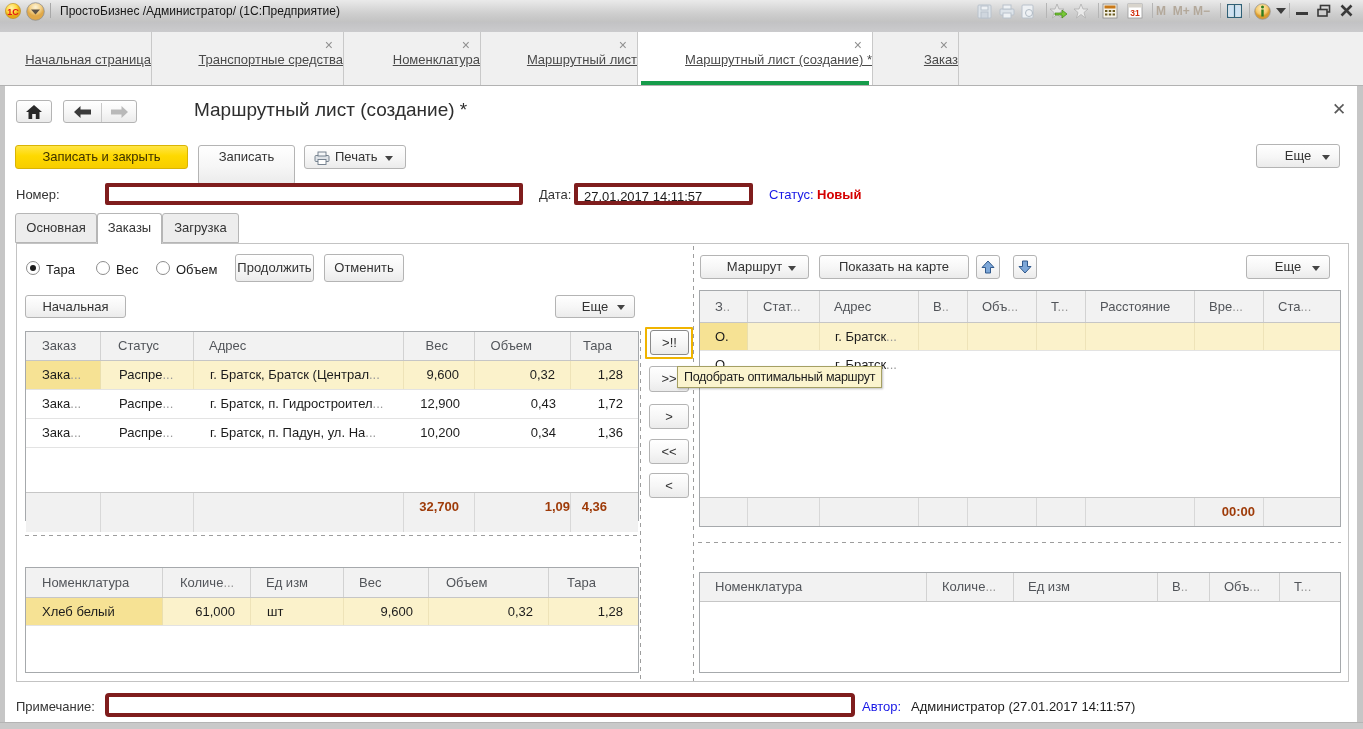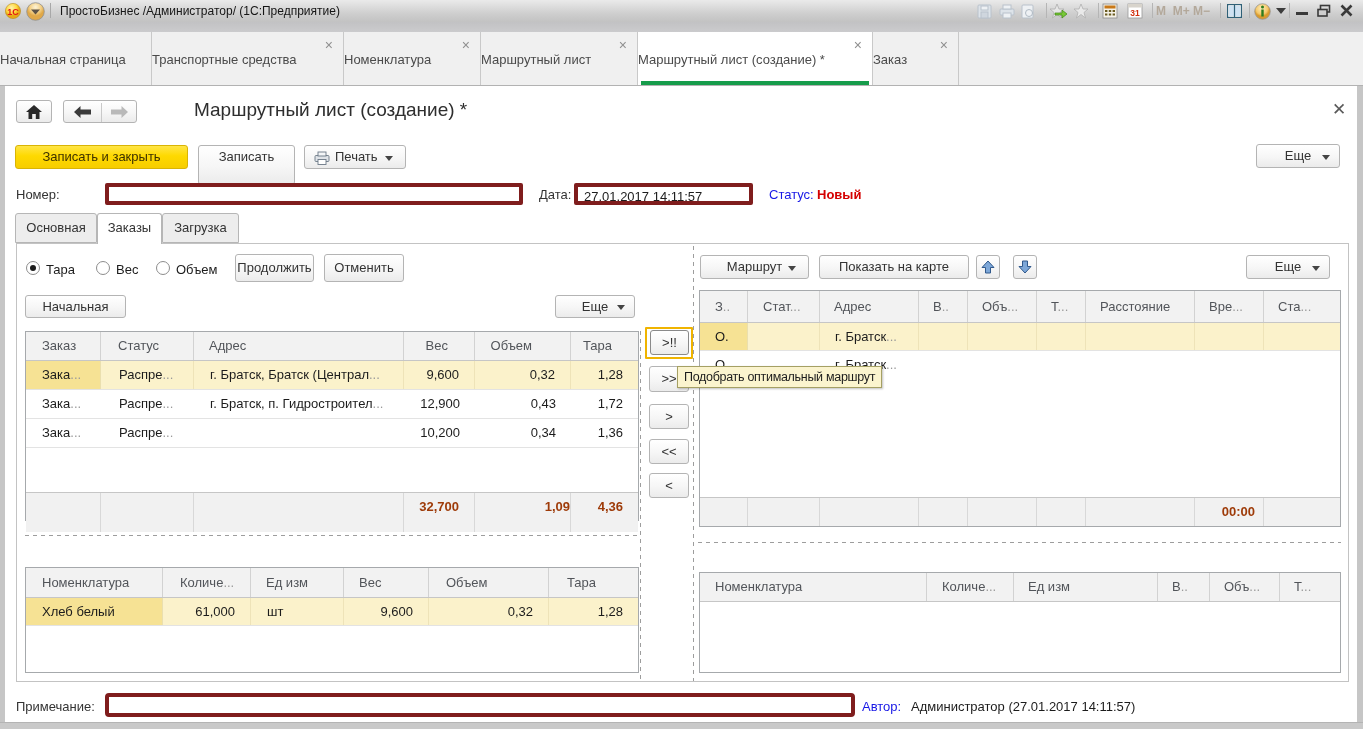--- a/index.html
+++ b/index.html
@@ -8,21 +8,21 @@
 
 #titlebar { left:0; top:0; width:1363px; height:22px; background:linear-gradient(#eaeaea,#cfcfcf 60%,#c2c2c2); }
 #chromestrip { left:0; top:22px; width:1363px; height:10px; background:linear-gradient(#c2c2c4,#cbcbcd); }
 #frameL { left:0; top:86px; width:5px; height:643px; background:#c6c6c6; }
 #frameR { left:1357px; top:86px; width:6px; height:643px; background:#c6c6c6; }
 #frameB { left:0; top:722px; width:1363px; height:7px; background:#c9c9c9; border-top:1px solid #b4b4b4; }
 #titletext { left:60px; top:4px; font-size:12px; color:#151515; }
 
 #tabbar { left:0; top:32px; width:1363px; height:54px; background:#f0f0f0; border-bottom:1px solid #b2b2b2; }
 .ttab { position:absolute; top:0; height:53px; border-right:1px solid #c9c9c9; color:#4a4a4a; }
-.ttab .lbl { position:absolute; left:0; right:0; top:20px; text-align:left; }
+.ttab .lbl { position:absolute; left:0; right:0; top:20px; text-align:right;text-decoration:underline; }
 .ttab .cls { position:absolute; top:6px; right:10px; color:#8f8f8f; font-size:14px; line-height:14px; }
 .ttab.active { background:#fff; }
 .greenline { position:absolute; left:3px; right:3px; bottom:0px; height:4px; background:#169c4b; }
 
 .btn { position:absolute; background:linear-gradient(#ffffff,#f6f6f6 55%,#ebebeb); border:1px solid #b4b4b4; border-radius:3px; color:#333; text-align:center; }
 .caret { display:inline-block; width:0; height:0; border-left:4px solid transparent; border-right:4px solid transparent; border-top:5px solid #444; vertical-align:middle; }
 .ybtn { background:linear-gradient(#ffe547,#fed900 45%,#f7cd00); border:1px solid #d9b405; font-weight:normal; color:#3c3000; }
 
 .inp { position:absolute; background:#fff; border:4px solid #7f1d1d; border-radius:2px; }
 
@@ -269,31 +269,32 @@
       <div class="cell" style="left:0;top:0;width:75px;height:28px;padding-left:16px">Зака<span class="dots">...</span></div>
       <div class="cell" style="left:76px;top:0;width:92px;height:28px;padding-left:17px">Распре<span class="dots">...</span></div>
       <div class="cell" style="left:169px;top:0;width:209px;height:28px;padding-left:15px">г. Братск, п. Гидростроител<span class="dots">...</span></div>
       <div class="cell num" style="left:379px;top:0;width:70px;height:28px;padding-right:15px">12,900</div>
       <div class="cell num" style="left:450px;top:0;width:95px;height:28px;padding-right:15px">0,43</div>
       <div class="cell num" style="left:546px;top:0;width:66px;height:28px;padding-right:15px">1,72</div>
     </div>
     <div class="abs" style="left:0;top:87px;width:612px;height:29px;line-height:28px;border-bottom:1px solid #e3e3e3;color:#1c1c1c">
       <div class="cell" style="left:0;top:0;width:75px;height:28px;padding-left:16px">Зака<span class="dots">...</span></div>
       <div class="cell" style="left:76px;top:0;width:92px;height:28px;padding-left:17px">Распре<span class="dots">...</span></div>
+      <div class="cell" style="left:169px;top:0;width:209px;height:28px;padding-left:15px">г. Братск, п. Падун, ул. На<span class="dots">...</span></div>
       <div class="cell num" style="left:379px;top:0;width:70px;height:28px;padding-right:15px">10,200</div>
       <div class="cell num" style="left:450px;top:0;width:95px;height:28px;padding-right:15px">0,34</div>
       <div class="cell num" style="left:546px;top:0;width:66px;height:28px;padding-right:15px">1,36</div>
     </div>
     <div class="frow" style="top:160px;height:40px;line-height:27px">
       <div class="fcell" style="left:0;width:75px"></div>
       <div class="fcell" style="left:75px;width:93px"></div>
       <div class="fcell" style="left:168px;width:210px"></div>
       <div class="fcell num" style="left:378px;width:71px;padding-right:15px">32,700</div>
       <div class="fcell num" style="left:449px;width:96px;">1,09</div>
-      <div class="fcell last num" style="left:545px;width:67px;padding-right:15px">4,36</div>
+      <div class="fcell last num" style="left:529px;width:67px;padding-right:15px">4,36</div>
     </div>
   </div>
 
   <div class="tbl" style="left:25px;top:567px;width:614px;height:106px">
     <div class="hrow" style="top:0;height:30px;line-height:29px">
       <div class="hcell" style="left:0;width:137px;padding-left:16px">Номенклатура</div>
       <div class="hcell" style="left:137px;width:88px;padding-left:17px">Количе<span class="dots">...</span></div>
       <div class="hcell" style="left:225px;width:93px;padding-left:15px">Ед изм</div>
       <div class="hcell" style="left:318px;width:85px;padding-left:15px">Вес</div>
       <div class="hcell" style="left:403px;width:120px;padding-left:17px">Объем</div>

